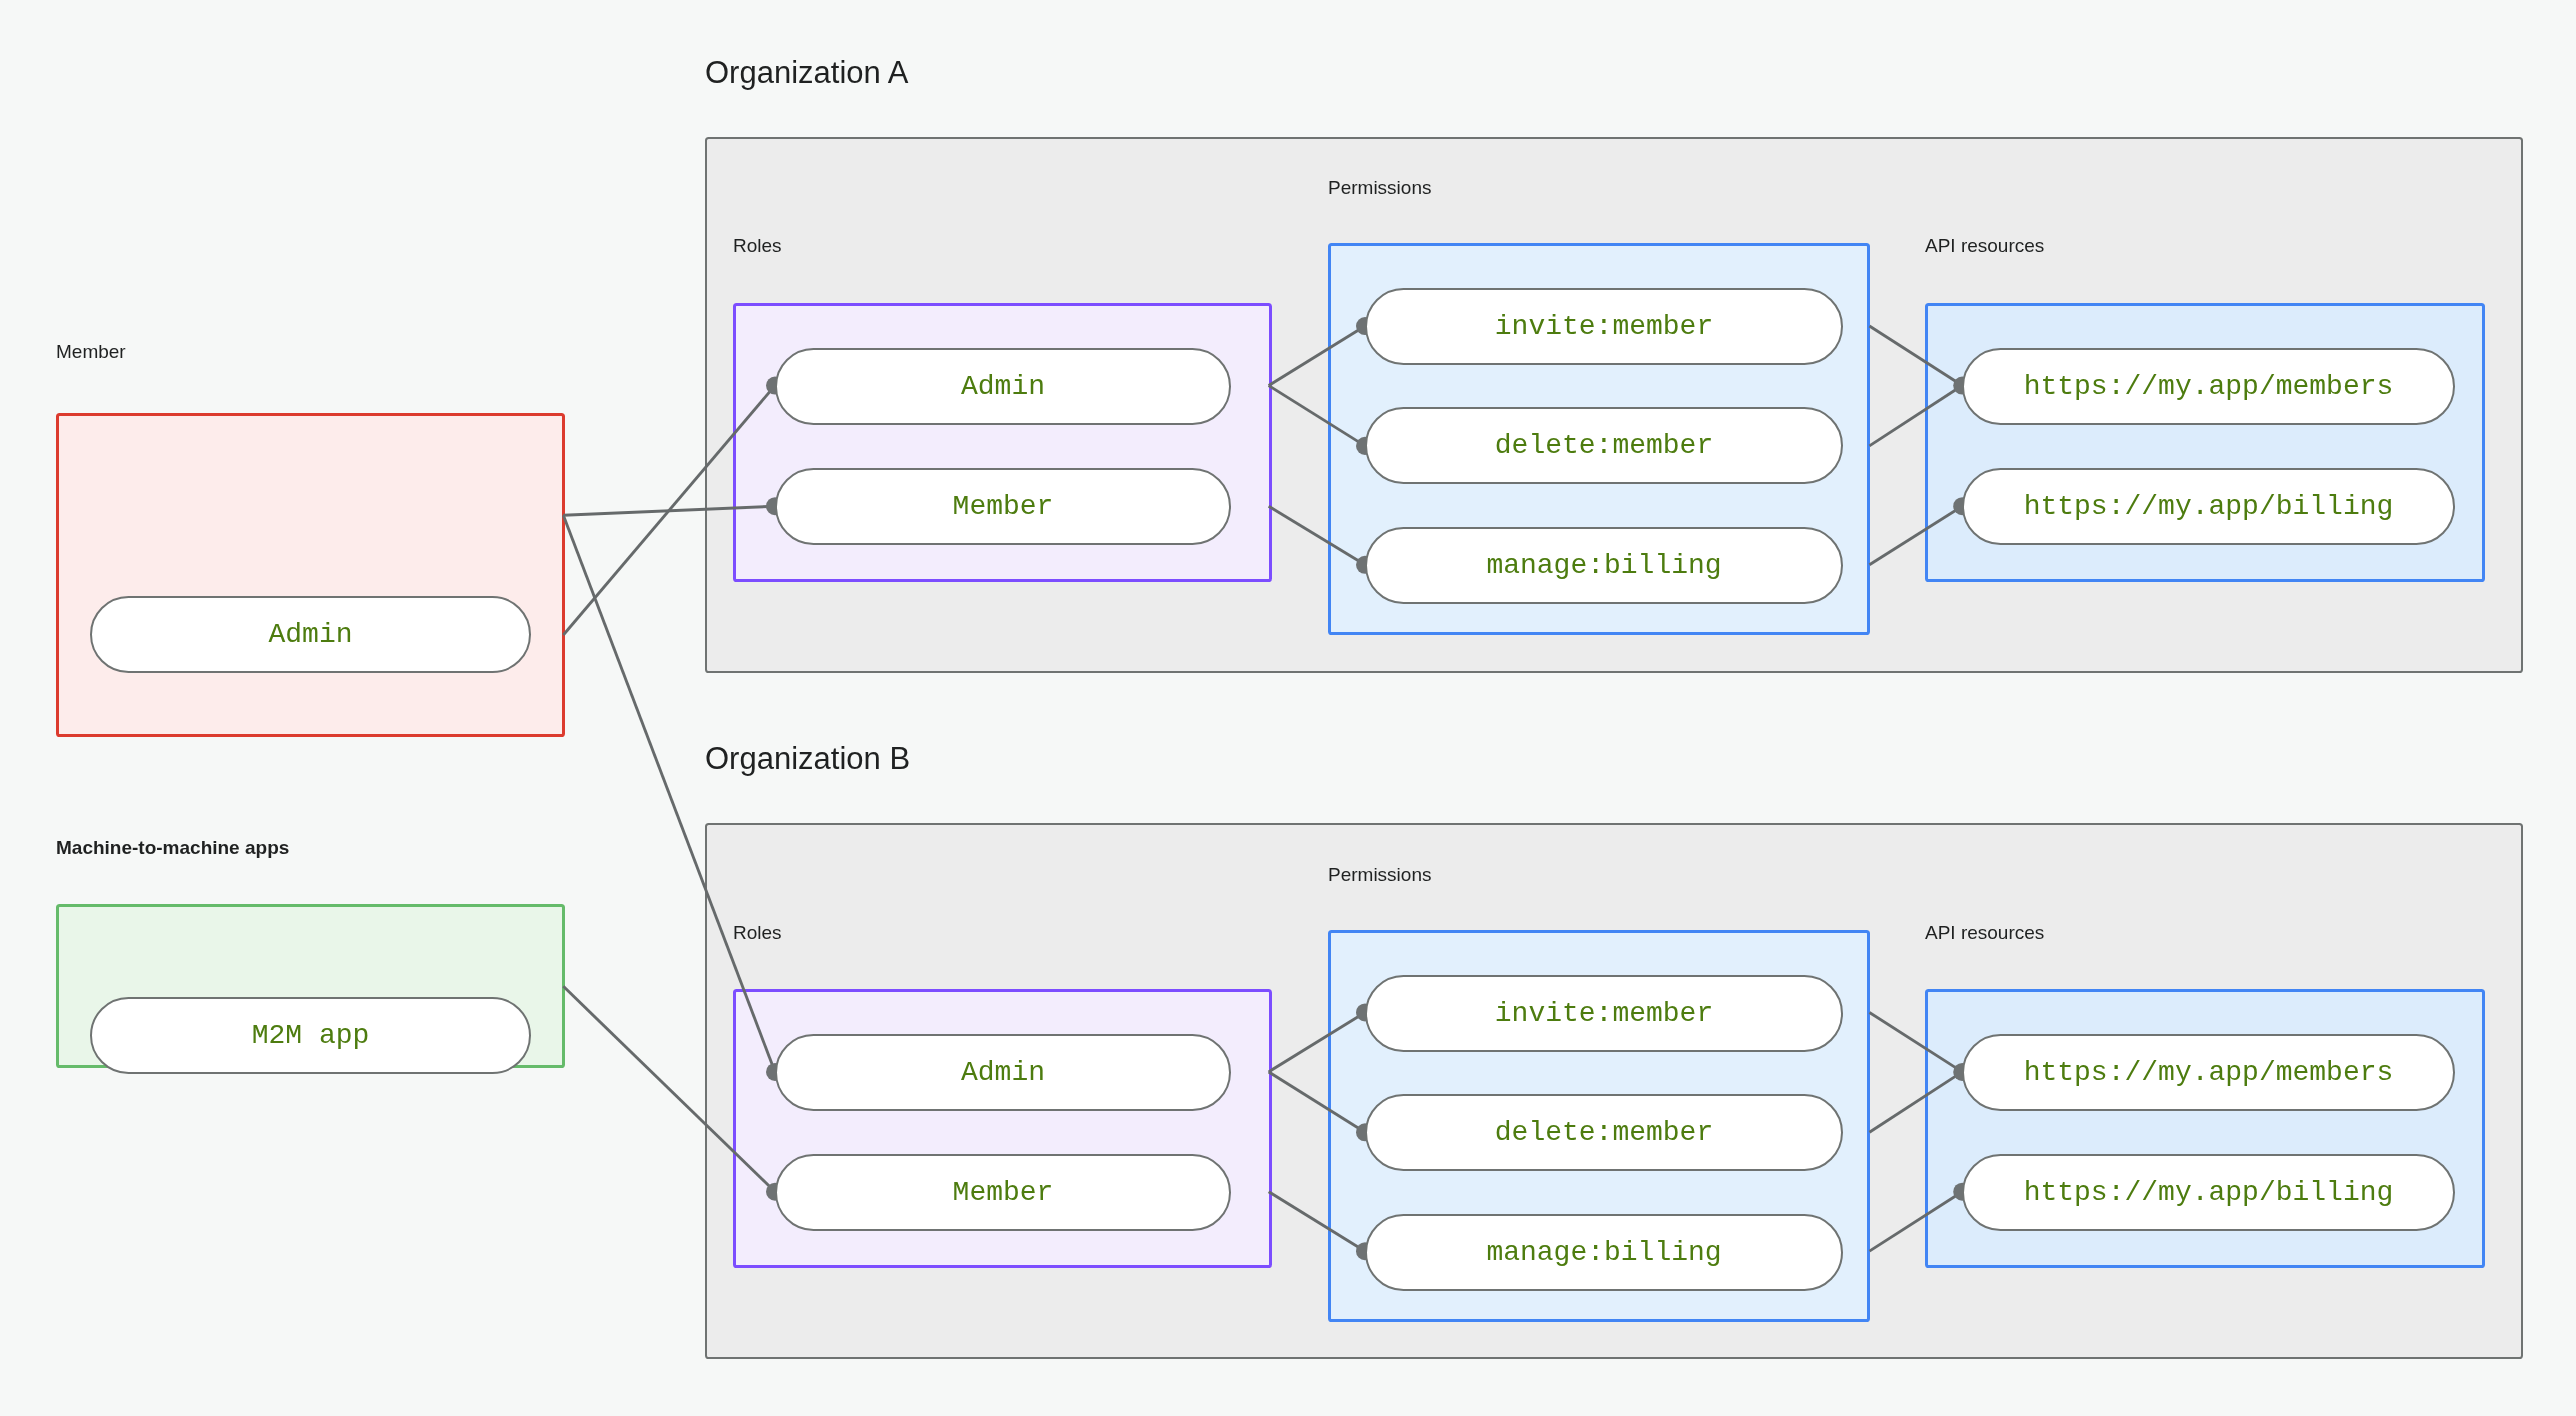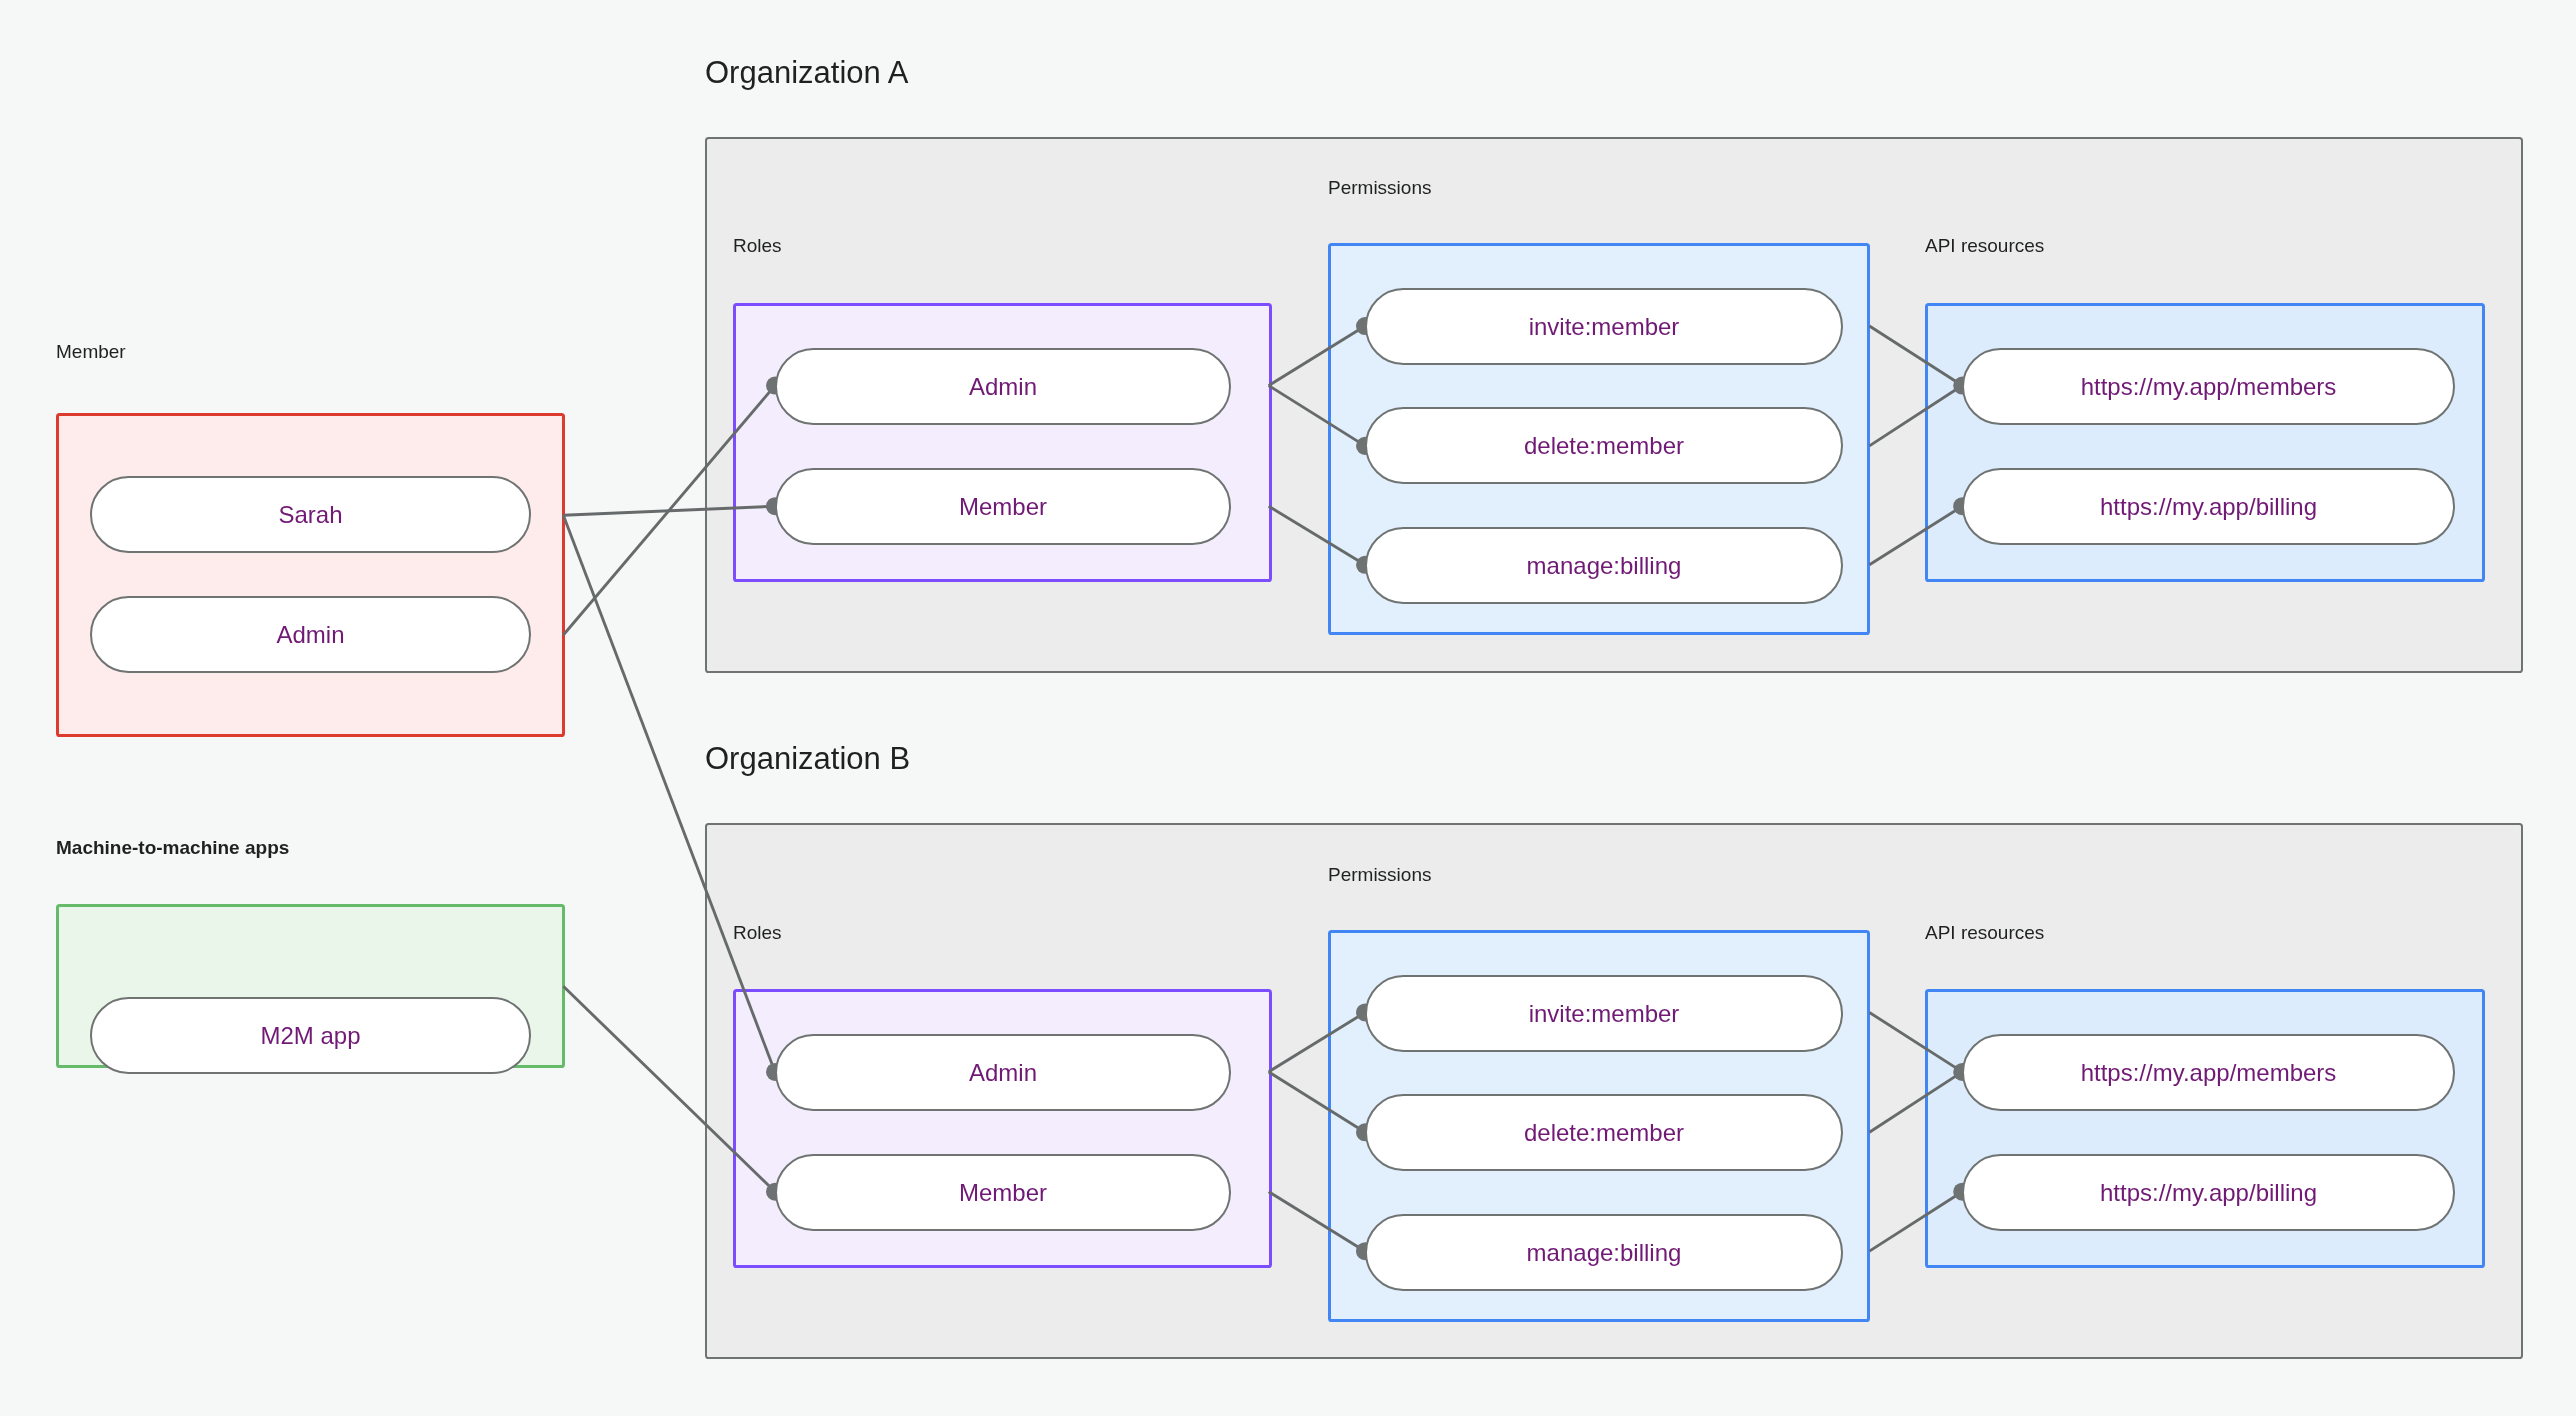--- a/index.html
+++ b/index.html
@@ -58,24 +58,25 @@
 
   
   .node {
     position: absolute;
     background: #ffffff;
     border: 2.7px solid #6f7372;
     border-radius: 900px;
     display: flex;
     align-items: center;
     justify-content: center;
-    font-size: 24px;
-    color: #701a75;
+    font-size: 28px;
+    color: #4d7c0f;
     white-space: nowrap;
     z-index: 8;
+    font-family: Liberation Mono, monospace;
   }
 </style>
 </head>
 <body>
 
 <div id="canvas">
 
   <svg id="edges" viewBox="0 0 2859 1572">
 
     <path class="edge-line" d="M 625 572 L 860 562"></path>
@@ -114,21 +115,20 @@
     <circle class="edge-dot" cx="860" cy="1323" r="10"></circle>
     <circle class="edge-dot" cx="1515" cy="1124" r="10"></circle>
     <circle class="edge-dot" cx="1515" cy="1257" r="10"></circle>
     <circle class="edge-dot" cx="1515" cy="1389" r="10"></circle>
     <circle class="edge-dot" cx="2178" cy="1190" r="10"></circle>
     <circle class="edge-dot" cx="2178" cy="1323" r="10"></circle>
   </svg>
 
   <div class="group-label" style="left:56px; top:342px;">Member</div>
   <div class="group users-box" style="left:56px; top:413px; width:509px; height:324px;"></div>
-  <div class="node" style="left:90px; top:476px; width:441px; height:77px;">Sarah</div>
   <div class="node" style="left:90px; top:596px; width:441px; height:77px;">Admin</div>
 
   <div class="group-label" style="left:56px; top:838px;font-weight:bold;">Machine-to-machine apps</div>
   <div class="group m2m-box" style="left:56px; top:904px; width:509px; height:164px;"></div>
   <div class="node" style="left:90px; top:949px; width:441px; height:77px;margin-top:48px;">M2M app</div>
 
   <div class="group-label org-label" style="left:705px; top:57px;">Organization A</div>
   <div class="group org-box" style="left:705px; top:137px; width:1818px; height:536px;"></div>
 
   <div class="group-label" style="left:733px; top:236px;">Roles</div>

